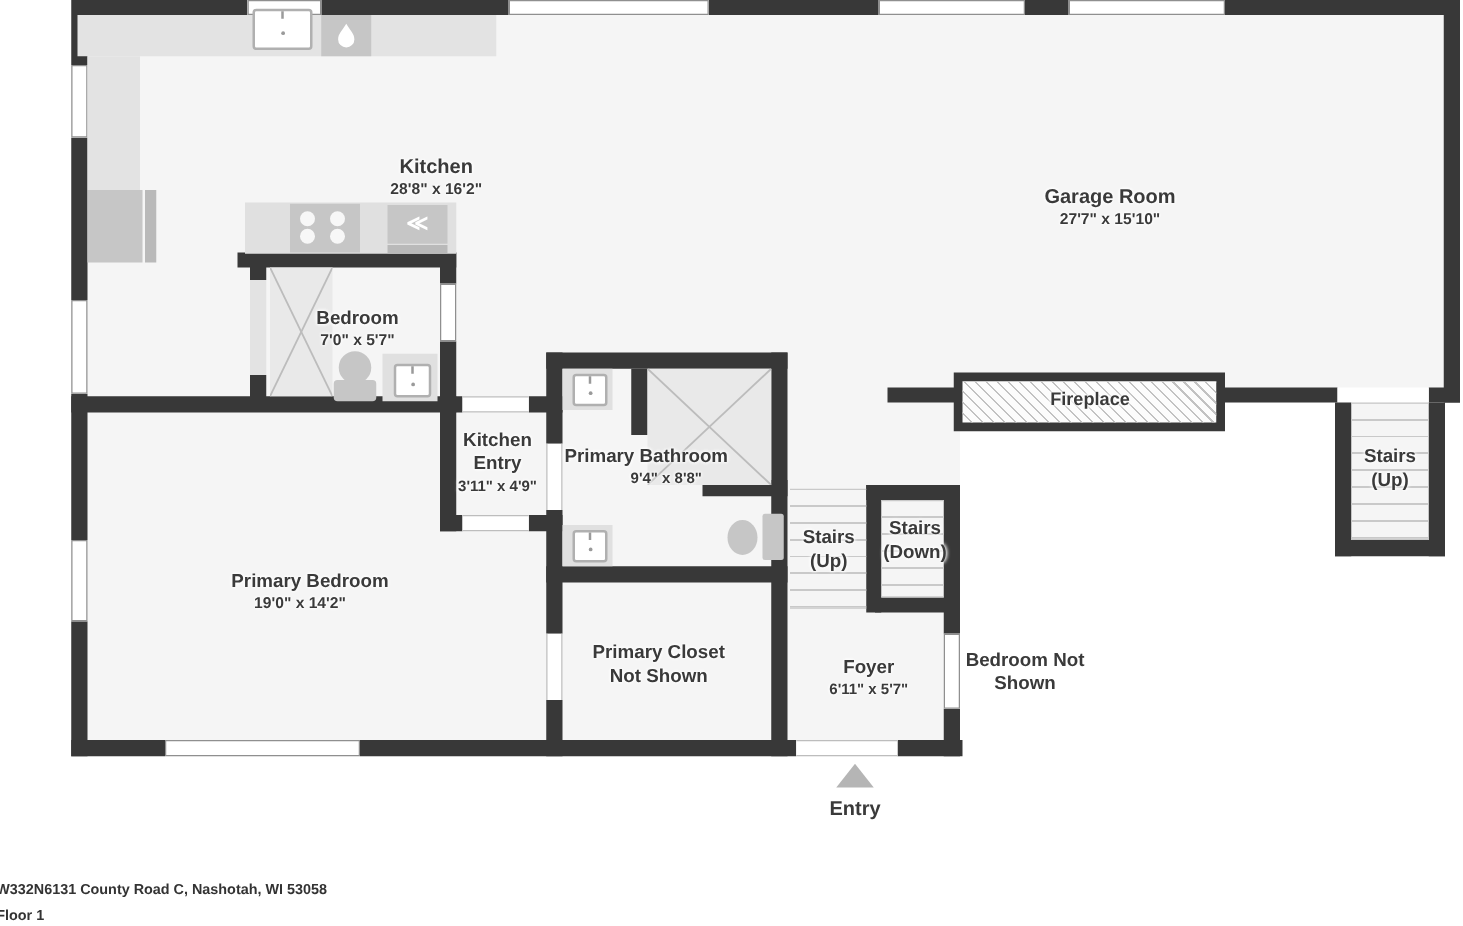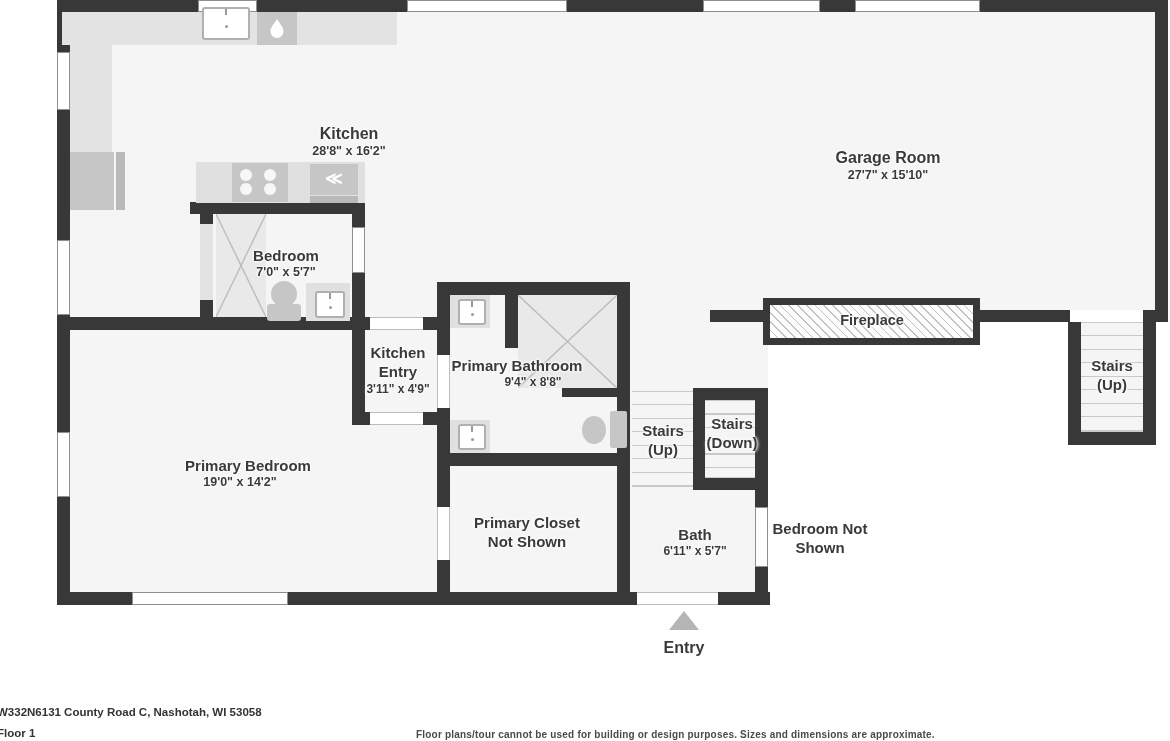--- a/index.html
+++ b/index.html
@@ -178,30 +178,29 @@
   <div class="lbl dims" style="left:286px;top:272px">7'0" x 5'7"</div>
   <div class="lbl name15" style="left:398px;top:352px">Kitchen</div>
   <div class="lbl name15" style="left:398px;top:371px">Entry</div>
   <div class="lbl dims" style="left:398px;top:389px;font-size:12px">3'11" x 4'9"</div>
   <div class="lbl name15" style="left:517px;top:365px">Primary Bathroom</div>
   <div class="lbl dims" style="left:533px;top:382px;font-size:12px">9'4" x 8'8"</div>
   <div class="lbl name15" style="left:248px;top:465px">Primary Bedroom</div>
   <div class="lbl dims" style="left:240px;top:482px">19'0" x 14'2"</div>
   <div class="lbl name15" style="left:527px;top:522px">Primary Closet</div>
   <div class="lbl name15" style="left:527px;top:541px">Not Shown</div>
-  <div class="lbl name15" style="left:695px;top:534px">Bath</div>
+  <div class="lbl name15" style="left:695px;top:534px">Foyer</div>
   <div class="lbl dims" style="left:695px;top:551px;font-size:12px">6'11" x 5'7"</div>
   <div class="lbl name15" style="left:820px;top:528px">Bedroom Not</div>
   <div class="lbl name15" style="left:820px;top:547px">Shown</div>
   <div class="lbl name15" style="left:663px;top:430px">Stairs</div>
   <div class="lbl name15" style="left:663px;top:449px">(Up)</div>
   <div class="lbl name15" style="left:732px;top:423px">Stairs</div>
   <div class="lbl name15" style="left:732px;top:442px">(Down)</div>
   <div class="lbl name15" style="left:1112px;top:365px">Stairs</div>
   <div class="lbl name15" style="left:1112px;top:384px">(Up)</div>
   <div class="lbl" style="left:872px;top:320px;font-size:14.5px;text-shadow:0 0 3px #fff,0 0 3px #fff,0 0 5px #fff,0 0 5px #fff">Fireplace</div>
   <div class="lbl name15" style="left:684px;top:648px;font-size:16px">Entry</div>
 
   <div class="footer" style="left:-3px;top:706px;font-size:11.5px">W332N6131 County Road C, Nashotah, WI 53058</div>
   <div class="footer" style="left:-3px;top:727px;font-size:11.5px">Floor 1</div>
-  <div class="footer" style="left:416px;top:729px;font-size:10px;color:#4a4a4a;letter-spacing:0.2px">Floor plans/tour cannot be used for building or design purposes. Sizes and dimensions are approximate.</div>
 
 </div>
 
 </body></html>

